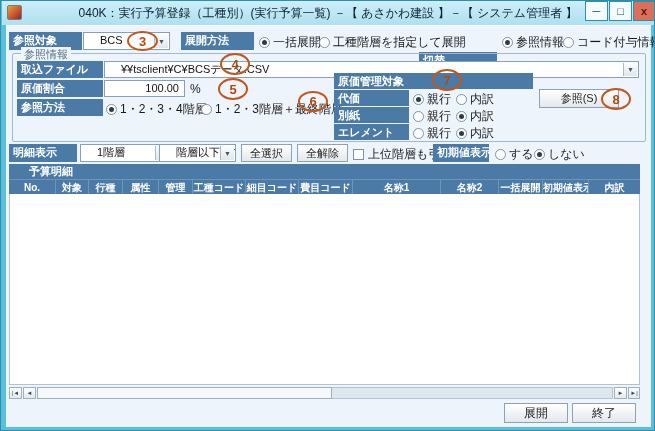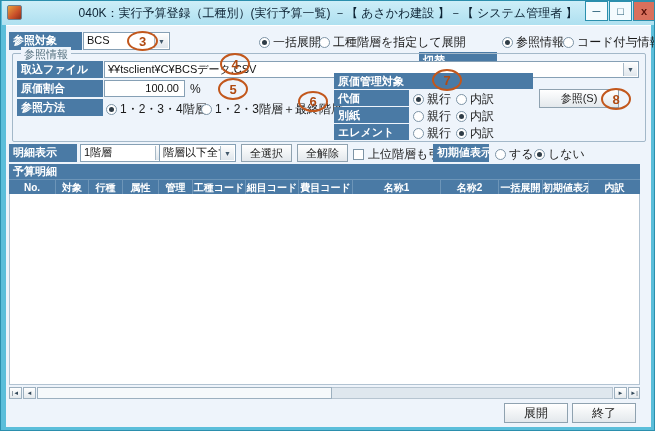--- a/index.html
+++ b/index.html
@@ -30,21 +30,21 @@
   .client { position:absolute; left:5px; top:24px; width:645px; height:402px;
     background:#eef4fb; border-top:1px solid #ffffff; }
   
   .lbl {
     background:#4a7aa5; color:#ffffff; font-size:11px; font-weight:bold;
     padding:2px 4px; line-height:13px; overflow:hidden; white-space:nowrap;
   }
   
   .field {
     background:#ffffff; border:1px solid #86a0b5; font-size:11px;
-    padding:1px 3px; line-height:13px; color:#111; overflow:hidden; white-space:nowrap;
+    padding:1px 16px; line-height:13px; color:#111; overflow:hidden; white-space:nowrap;
   }
   .field.num { text-align:right; padding-right:5px; }
   .combo-arrow {
     position:absolute; right:1px; top:1px; bottom:1px; width:14px;
     background:linear-gradient(#fdfdfd,#dfe6ec); border-left:1px solid #a9bac7;
     display:flex; align-items:center; justify-content:center; font-size:7px; color:#41586b;
   }
   
   .btn {
     background:linear-gradient(#ffffff,#e3e8ec); border:1px solid #8fa2b0;
@@ -58,21 +58,21 @@
   .rb.on::after { content:''; position:absolute; left:2px; top:2px; width:5px; height:5px;
         border-radius:50%; background:#2f3c46; }
   .cb { width:11px; height:11px; border:1px solid #7d94a6; background:#fff; display:inline-block;
         margin-right:4px; flex:none; }
   .chk-row { display:flex; align-items:center; font-size:12px; color:#1a1a1a; white-space:nowrap; }
   
   .groupbox { border:1px solid #a3b8c9; border-radius:2px; }
   .group-title { background:#eef4fb; color:#54707f; font-size:11px; padding:0 3px; }
   
   .tbl-bar { background:#4a7aa5; color:#fff; font-size:11px; font-weight:bold;
-             display:flex; align-items:center; padding-left:4px; }
+             display:flex; align-items:center; padding-left:20px; }
   .tbl-head { display:flex; background:#4a7aa5; border-top:1px solid #6d95b8; }
   .tbl-head .cell {
     color:#fff; font-size:10px; font-weight:bold; text-align:center;
     border-right:1px solid #6d95b8; line-height:15px; overflow:hidden; white-space:nowrap; flex:none;
   }
   .tbl-body { background:#ffffff; border:1px solid #b2c3d2; border-top:none; }
   
   .sb-track { background:#dfe7ee; border:1px solid #b6c4d0; }
   .sb-thumb { background:#f6f9fb; border:1px solid #9db0bf; }
   .sb-btn { background:linear-gradient(#ffffff,#e4e9ed); border:1px solid #9db0bf;
@@ -97,20 +97,21 @@
   <div class="winbtn" style="left:608px; width:23px;">□</div>
   <div class="winbtn close" style="left:632px; width:22px;">x</div>
 
   <div class="client"></div>
 
   <div class="abs lbl" style="left:8px; top:31px; width:73px; height:18px;">参照対象</div>
   <div class="abs field" style="left:82px; top:31px; width:87px; height:18px;">
     <span>BCS</span>
     <span class="combo-arrow">▼</span>
   </div>
+  <div class="abs lbl" style="left:180px; top:31px; width:73px; height:18px;">展開方法</div>
   <div class="abs radio" style="left:258px; top:33px;">
     <span class="rb on"></span>
     <span>一括展開</span>
   </div>
   <div class="abs radio" style="left:318px; top:33px;">
     <span class="rb"></span>
     <span>工種階層を指定して展開</span>
   </div>
   <div class="abs lbl" style="left:418px; top:31px; width:78px; height:18px;margin-top:20px;">切替</div>
   <div class="abs radio" style="left:501px; top:33px;">

